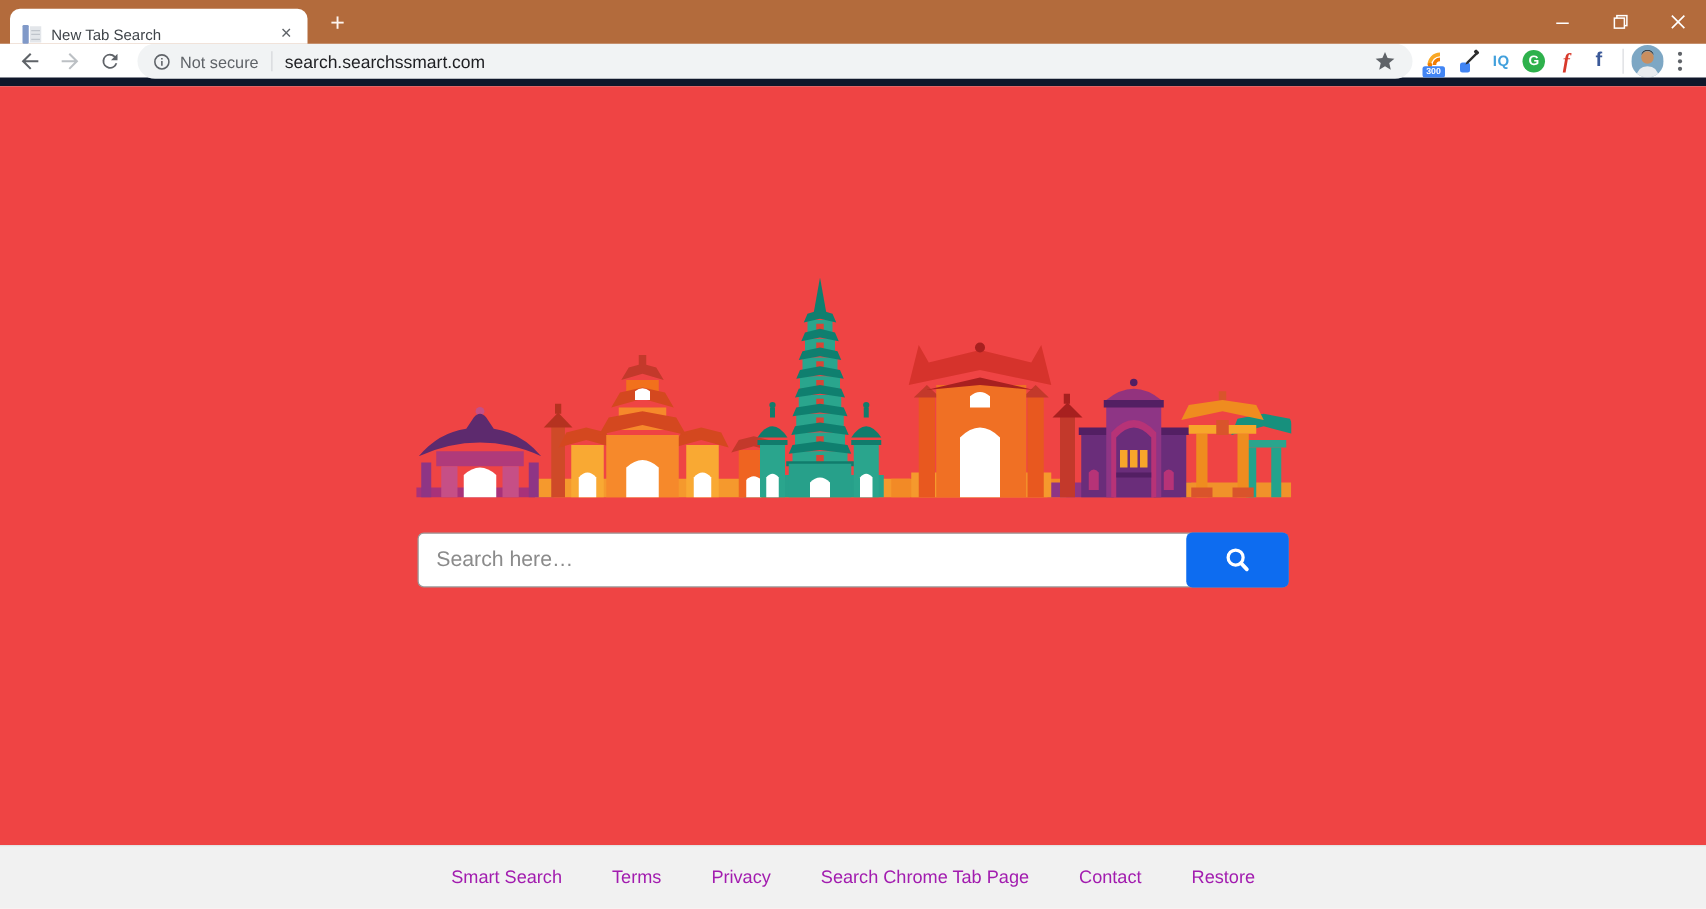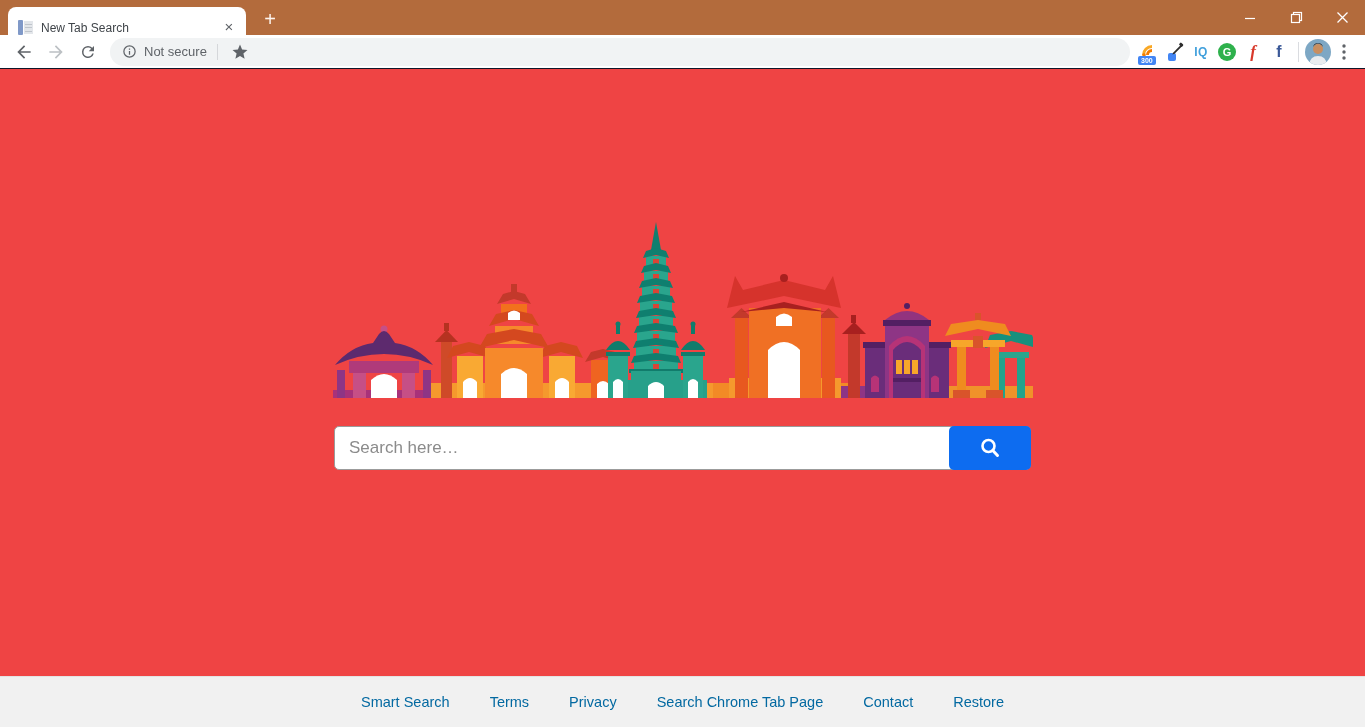--- a/index.html
+++ b/index.html
@@ -16,21 +16,21 @@
   .tab-title { font-size:12px; color:#3f4449; flex:1; white-space:nowrap; overflow:hidden; }
   .tab-close { width:18px; height:18px; border-radius:50%; display:flex; align-items:center; justify-content:center;
                color:#5f6368; font-size:15px; line-height:1; cursor:pointer; }
   .newtab-btn { position:absolute; left:256px; top:5px; width:28px; height:28px; display:flex; align-items:center;
                 justify-content:center; color:#fdf4ee; font-size:20px; font-weight:400; cursor:pointer; }
   .win-controls { position:absolute; right:0; top:0; height:35px; display:flex; }
   .win-btn { width:46px; height:35px; display:flex; align-items:center; justify-content:center; cursor:pointer; }
   .win-btn svg { display:block; }
 
   
-  .toolbar { height:34px; background:#fff; border-bottom:1px solid #0f172a; display:flex; align-items:center; padding:0 8px; }
+  .toolbar { height:34px; background:#fff; border-bottom:7px solid #0f172a; display:flex; align-items:flex-start; padding:0 8px; }
   .nav-btn { width:28px; height:28px; display:flex; align-items:center; justify-content:center; border-radius:50%; cursor:pointer; flex:none; margin:0 2px; }
   .omnibox { flex:1; height:28px; margin:0 6px 0 6px; background:#f1f3f4; border-radius:14px; display:flex; align-items:center; padding:0 10px 0 12px; min-width:0; cursor:text; }
   .sec-chip { display:flex; align-items:center; cursor:pointer; flex:none; }
   .sec-label { font-size:13px; color:#5f6368; margin-left:7px; }
   .omni-div { width:1px; height:16px; background:#d5d7da; margin:0 10px; flex:none; }
   .omni-url { font-size:14px; color:#202124; flex:1; white-space:nowrap; overflow:hidden; }
   .star-btn { flex:none; display:flex; align-items:center; justify-content:center; width:24px; height:24px; cursor:pointer; }
   .ext-area { display:flex; align-items:center; flex:none; }
   .ext-btn { width:26px; height:28px; display:flex; align-items:center; justify-content:center; cursor:pointer; position:relative; }
   .ext-badge { position:absolute; left:2px; bottom:1px; background:#4285f4; color:#fff; font-size:7px; font-weight:bold;
@@ -50,21 +50,21 @@
   .searchbar { position:relative; width:697px; margin-top:28px; height:44px; }
   .searchbar input { width:100%; height:44px; border:1px solid #9b9b9b; border-radius:5px; font-size:17px;
                      padding:0 96px 0 14px; color:#333; font-family:"Liberation Sans", sans-serif; outline:none; }
   .searchbar input::placeholder { color:#8b8b8b; opacity:1; }
   .search-go { position:absolute; right:0; top:0; width:82px; height:44px; background:#0d6cf0; border:none;
                border-radius:5px; display:flex; align-items:center; justify-content:center; cursor:pointer; }
 
   
   .footer { height:51px; background:#f1f1f1; border-top:1px solid #e3e3e3; display:flex; align-items:center;
             justify-content:center; gap:40px; }
-  .footer a { color:#0369a1; font-size:14.5px; text-decoration:none; cursor:pointer; }
+  .footer a { color:#a21caf; font-size:14.5px; text-decoration:none; cursor:pointer; }
 </style>
 </head>
 <body>
 
 <div class="titlebar">
   <div class="tab">
     <span class="favicon">
       <span class="fav-spine"></span>
       <span class="fav-page">
           <i></i>
@@ -114,20 +114,21 @@
   </span>
 
   <div class="omnibox">
     <span class="sec-chip">
       <svg width="15" height="15" viewBox="0 0 24 24" fill="#5f6368">
           <path d="M12 2a10 10 0 1 0 0 20 10 10 0 0 0 0-20zm0 18a8 8 0 1 1 0-16 8 8 0 0 1 0 16zm-1-11h2V7h-2v2zm0 8h2v-6h-2v6z"></path>
         </svg>
       <span class="sec-label">Not secure</span>
     </span>
     <span class="omni-div"></span>
+    <span class="omni-url">search.searchssmart.com</span>
     <span class="star-btn">
       <svg width="18" height="18" viewBox="0 0 24 24" fill="#5f6368">
           <path d="M12 17.27l4.15 2.51-1.1-4.72 3.67-3.18-4.83-.41L12 7l-1.89 4.47-4.83.41 3.67 3.18-1.1 4.72L12 17.27zM22 9.24l-7.19-.62L12 2 9.19 8.63 2 9.24l5.46 4.73L5.82 21 12 17.27 18.18 21l-1.63-7.03L22 9.24z"></path>
         </svg>
     </span>
   </div>
 
   <div class="ext-area">
     <span class="ext-btn">
       <svg width="20" height="20" viewBox="0 0 20 20">

